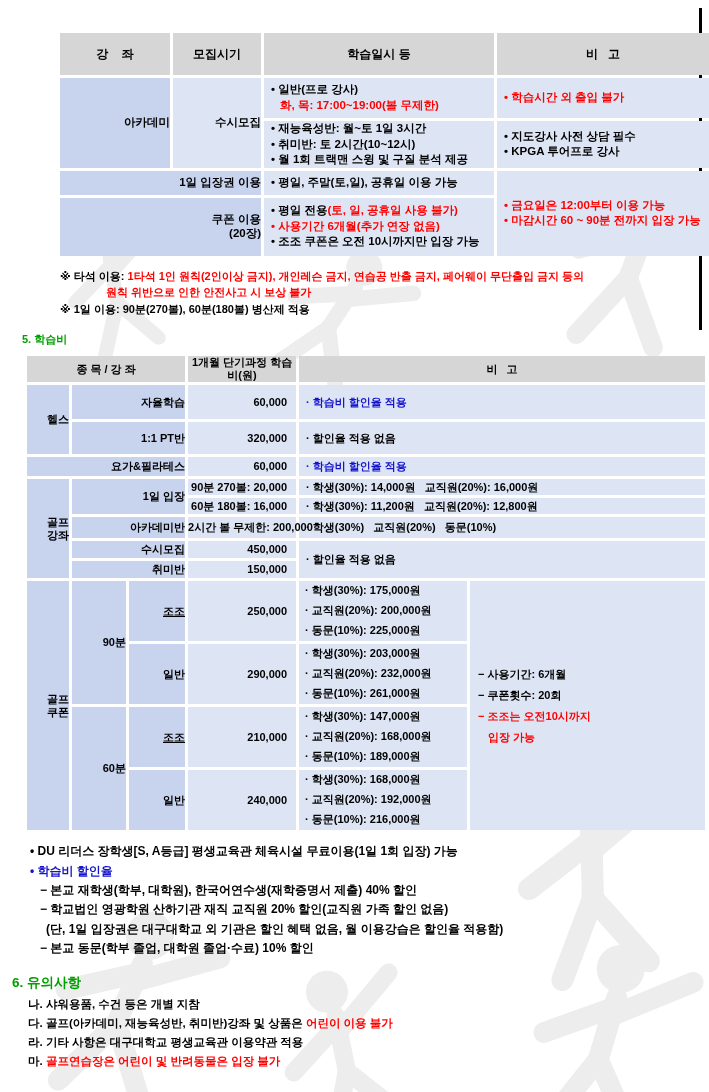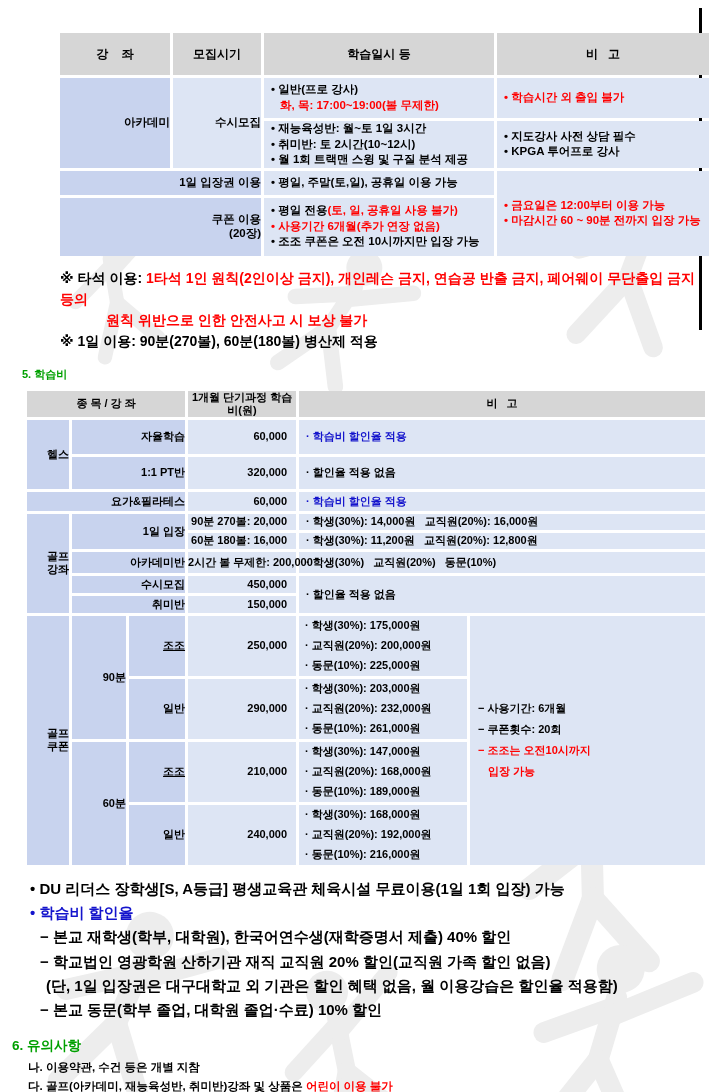--- a/index.html
+++ b/index.html
@@ -25,24 +25,24 @@
   .red{color:var(--c-text_red)}
   .blue{color:var(--c-text_blue)}
   .ul{text-decoration:underline}
   .t1{margin:30px 0 0 57px;width:646px;font-size:11.5px;line-height:1.18}
   .t1 th{height:42px;font-size:12px}
   .t2{margin:6px 0 0 24px;width:681px;font-size:11px;line-height:1.18}
   .t2 th{height:16px;font-size:11px}
   .lines div{padding:1px 0}
   .disc{line-height:1.8;padding-left:6px;white-space:nowrap}
   .sidenote{padding-left:8px;line-height:1.9;white-space:nowrap}
-  .fnotes{margin:9px 0 4px 60px;font-size:14px;line-height:1.5}
+  .fnotes{margin:9px 0 4px 60px;font-size:11px;line-height:1.5}
   .fn-indent{padding-left:46px}
   .sec-title{color:var(--c-text_green);font-size:11px;margin:15px 0 5px 22px}
-  .benefits{margin:9px 0 0 30px;font-size:15px;line-height:1.62}
+  .benefits{margin:9px 0 0 30px;font-size:12px;line-height:1.62}
   .benefits .ind{padding-left:10px}
   .benefits .ind2{padding-left:16px}
   .sec6-title{color:var(--c-text_green);font-size:13.5px;margin:15px 0 3px 12px}
   .notices{margin:2px 0 0 28px;font-size:11.5px;line-height:1.65}
   .edge-line{position:absolute;background:#000;width:3px}
   #edge1{left:699px;top:8px;height:322px}
   #edge2{left:702px;top:786px;height:22px}
 </style>
 </head>
 <body>
@@ -259,19 +259,19 @@
     <div>• DU 리더스 장학생[S, A등급] 평생교육관 체육시설 무료이용(1일 1회 입장) 가능</div>
     <div class="blue">• 학습비 할인율</div>
     <div class="ind">− 본교 재학생(학부, 대학원), 한국어연수생(재학증명서 제출) 40% 할인</div>
     <div class="ind">− 학교법인 영광학원 산하기관 재직 교직원 20% 할인(교직원 가족 할인 없음)</div>
     <div class="ind2">(단, 1일 입장권은 대구대학교 외 기관은 할인 혜택 없음, 월 이용강습은 할인율 적용함)</div>
     <div class="ind">− 본교 동문(학부 졸업, 대학원 졸업·수료) 10% 할인</div>
   </div>
 
   <div class="sec6-title">6. 유의사항</div>
   <div class="notices">
-    <div><span>나. 이용약관, 수건 등은 개별 지참</span><span class="red"></span></div>
+    <div><span>나. 샤워용품, 수건 등은 개별 지참</span><span class="red"></span></div>
     <div><span>다. 골프(아카데미, 재능육성반, 취미반)강좌 및 상품은 </span><span class="red">어린이 이용 불가</span></div>
     <div><span>라. 기타 사항은 대구대학교 평생교육관 이용약관 적용</span><span class="red"></span></div>
     <div><span>마. </span><span class="red">골프연습장은 어린이 및 반려동물은 입장 불가</span></div>
   </div>
 
 </div>
 
 </body></html>

